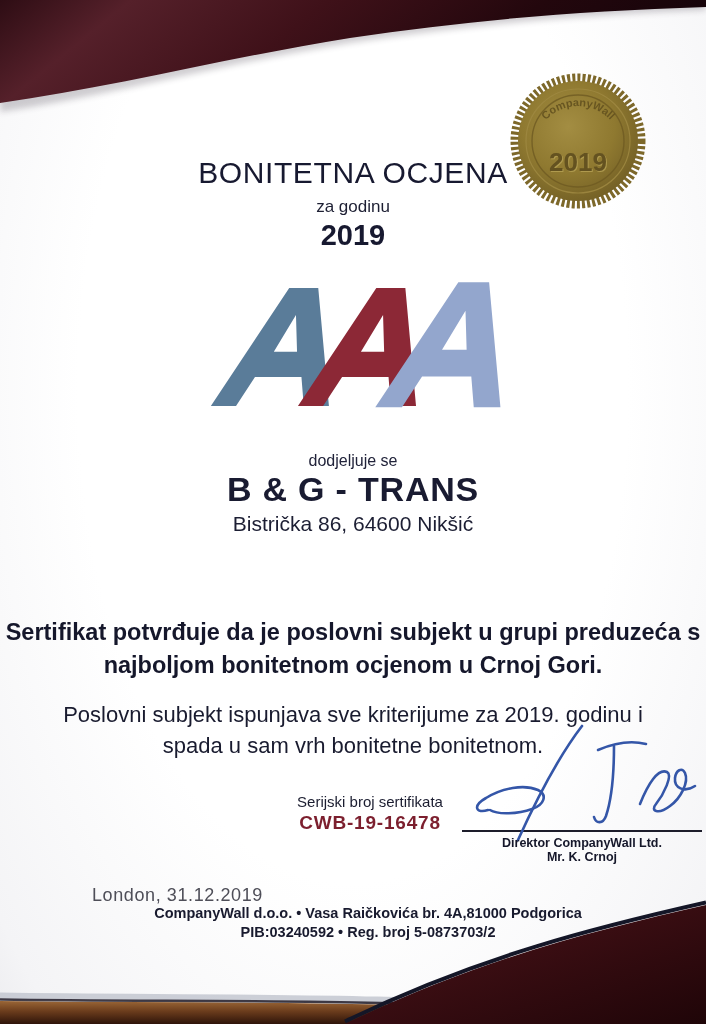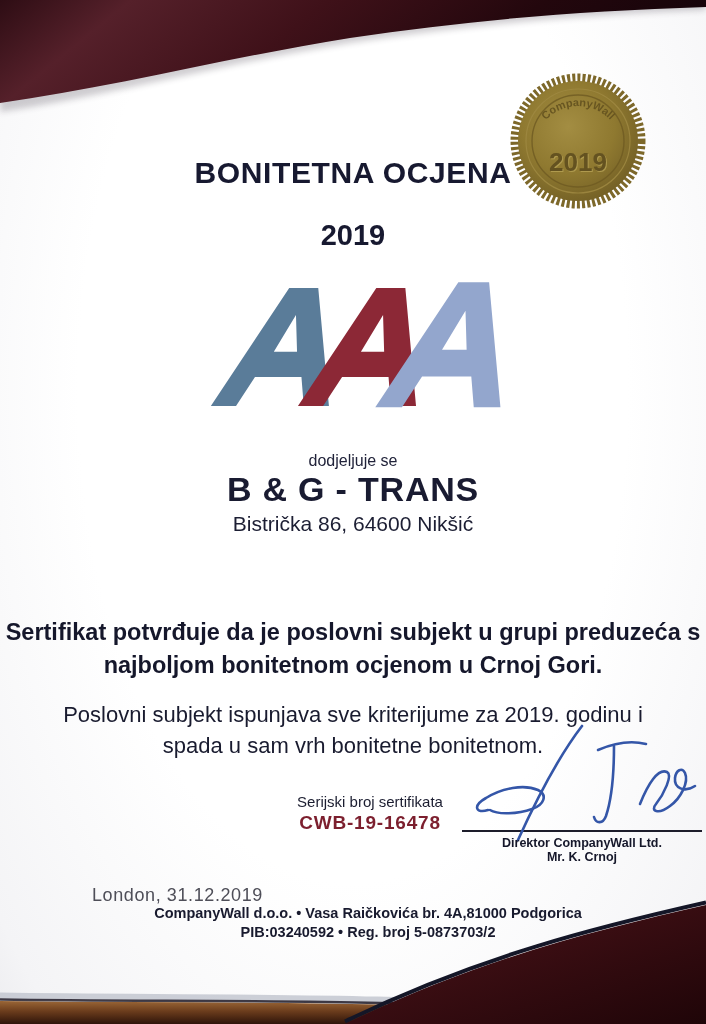--- a/index.html
+++ b/index.html
@@ -3,21 +3,21 @@
 <meta charset="utf-8">
 <style>
   html,body{margin:0;padding:0;background:#e9e9ec;}
   .page{
     position:relative;width:706px;height:1024px;margin:0 auto;overflow:hidden;
     background:radial-gradient(ellipse at 50% 38%, #ffffff 55%, #f4f4f6 92%, #ededf0 100%);
     font-family:"Liberation Sans", sans-serif;
     color:#1a1c30;
   }
   .abs{position:absolute;left:0;right:0;text-align:center;}
-  .title{top:156px;font-size:30px;font-weight:700;letter-spacing:.6px;color:#171930;}
+  .title{top:156px;font-size:30px;font-weight:400;letter-spacing:.6px;color:#171930;}
   .subtitle{top:197px;font-size:17px;color:#1d1f33;}
   .year{top:219px;font-size:29px;font-weight:800;color:#171930;}
   .logo-wrap{top:280px;left:206px;right:auto;width:300px;height:132px;}
   .sr-only{position:absolute;width:1px;height:1px;overflow:hidden;clip:rect(0 0 0 0);}
   .awarded{top:452px;font-size:16px;color:#21233a;}
   .company-name{top:470px;font-size:34px;font-weight:800;letter-spacing:.8px;color:#191b31;}
   .company-address{top:512px;font-size:21px;color:#1c1e33;}
   .stmt-bold{top:616px;font-size:23.5px;font-weight:800;line-height:33px;color:#15172b;}
   .stmt-reg{top:699px;font-size:22px;line-height:31px;color:#191b2f;}
   .serial-block{top:793px;padding-left:34px;}
@@ -70,20 +70,21 @@
     <circle cx="70" cy="70" r="52" fill="none" stroke="#9d8740" stroke-width="1.2" opacity="0.9"></circle>
     <circle cx="70" cy="70" r="46" fill="none" stroke="#6e5a22" stroke-width="1.4" opacity="0.8"></circle>
     <text font-family="Liberation Sans, sans-serif" font-size="11" font-weight="700" fill="#665420" opacity="0.95">
       <textPath href="#sealArc" startOffset="50%" text-anchor="middle">CompanyWall</textPath>
     </text>
     <text x="71" y="101" text-anchor="middle" font-family="Liberation Sans, sans-serif" font-size="26" font-weight="800" fill="#b5a054" opacity="0.85">2019</text>
     <text x="70" y="100" text-anchor="middle" font-family="Liberation Sans, sans-serif" font-size="26" font-weight="800" fill="#645220">2019</text>
   </svg>
 
   <div class="abs title">BONITETNA OCJENA</div>
+  <div class="abs subtitle">za godinu</div>
   <div class="abs year">2019</div>
 
   <div class="abs logo-wrap">
     <span class="sr-only">AAA</span>
     <svg width="300" height="132" viewBox="0 0 310 132">
       <defs>
         <path id="glyphA" fill-rule="evenodd" d="M0,122 L46,0 L76,0 L122,122 Z M49,66 L61,28 L73,66 Z M37,92 L85,92 L96,122 L26,122 Z"></path>
       </defs>
       <use href="#glyphA" transform="translate(40,6) skewX(-16)" fill="#5a7c99"></use>
       <use href="#glyphA" transform="translate(130,6) skewX(-16)" fill="#8c2836"></use>

